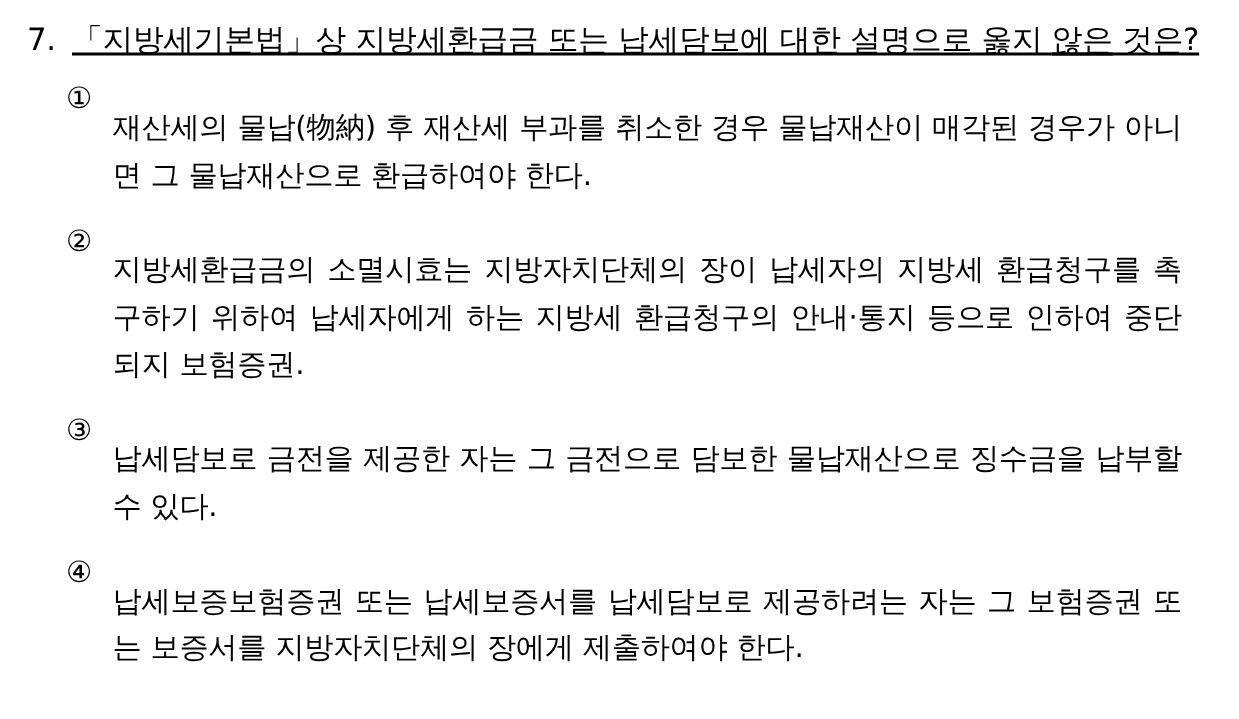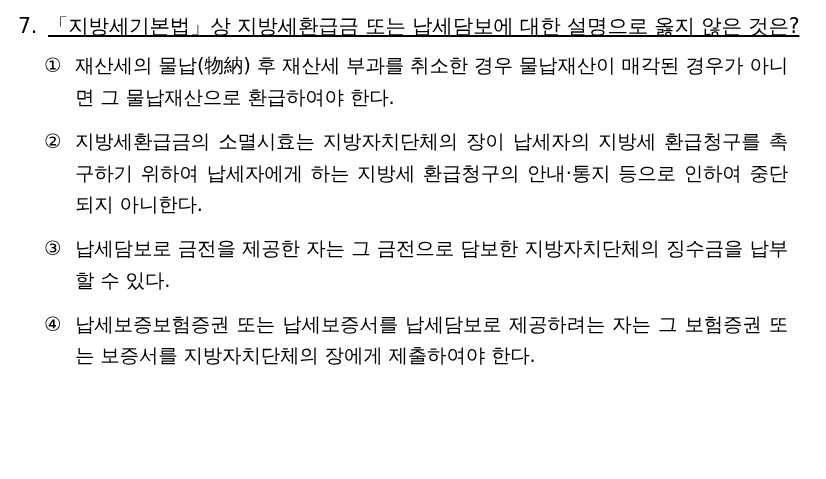--- a/index.html
+++ b/index.html
@@ -66,20 +66,21 @@
   .c-marker {
     flex: 0 0 auto;
     width: 31px;
     text-align: left;
   }
   .c-text {
     flex: 1 1 auto;
     text-align: justify;
     text-justify: inter-character;
     padding-right: 24px;
+    margin-top: 19px;
   }
 </style>
 </head>
 <body>
 
 <div class="page">
 
   <div class="question">
     <div class="q-number">7.</div>
     <div class="q-text"><span>「지방세기본법」상 지방세환급금 또는 납세담보에 대한 설명으로 옳지 </span><span class="neg">않은</span><span> 것은?</span></div>
@@ -87,26 +88,26 @@
 
   <div class="choices">
 
     <div class="choice">
       <div class="c-marker">①</div>
       <div class="c-text">재산세의 물납(物納) 후 재산세 부과를 취소한 경우 물납재산이 매각된 경우가 아니면 그 물납재산으로 환급하여야 한다.</div>
     </div>
 
     <div class="choice">
       <div class="c-marker">②</div>
-      <div class="c-text">지방세환급금의 소멸시효는 지방자치단체의 장이 납세자의 지방세 환급청구를 촉구하기 위하여 납세자에게 하는 지방세 환급청구의 안내·통지 등으로 인하여 중단되지 아니한다.</div>
+      <div class="c-text">지방세환급금의 소멸시효는 지방자치단체의 장이 납세자의 지방세 환급청구를 촉구하기 위하여 납세자에게 하는 지방세 환급청구의 안내·통지 등으로 인하여 중단되지 보험증권.</div>
     </div>
 
     <div class="choice">
       <div class="c-marker">③</div>
-      <div class="c-text">납세담보로 금전을 제공한 자는 그 금전으로 담보한 지방자치단체의 징수금을 납부할 수 있다.</div>
+      <div class="c-text">납세담보로 금전을 제공한 자는 그 금전으로 담보한 물납재산으로 징수금을 납부할 수 있다.</div>
     </div>
 
     <div class="choice">
       <div class="c-marker">④</div>
       <div class="c-text">납세보증보험증권 또는 납세보증서를 납세담보로 제공하려는 자는 그 보험증권 또는 보증서를 지방자치단체의 장에게 제출하여야 한다.</div>
     </div>
 
   </div>
 </div>
 

